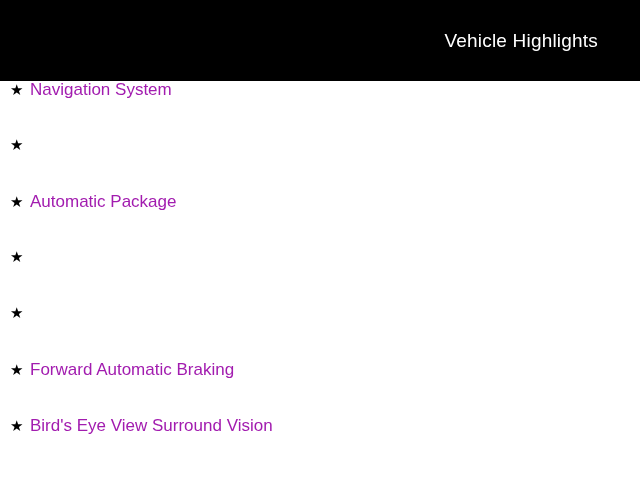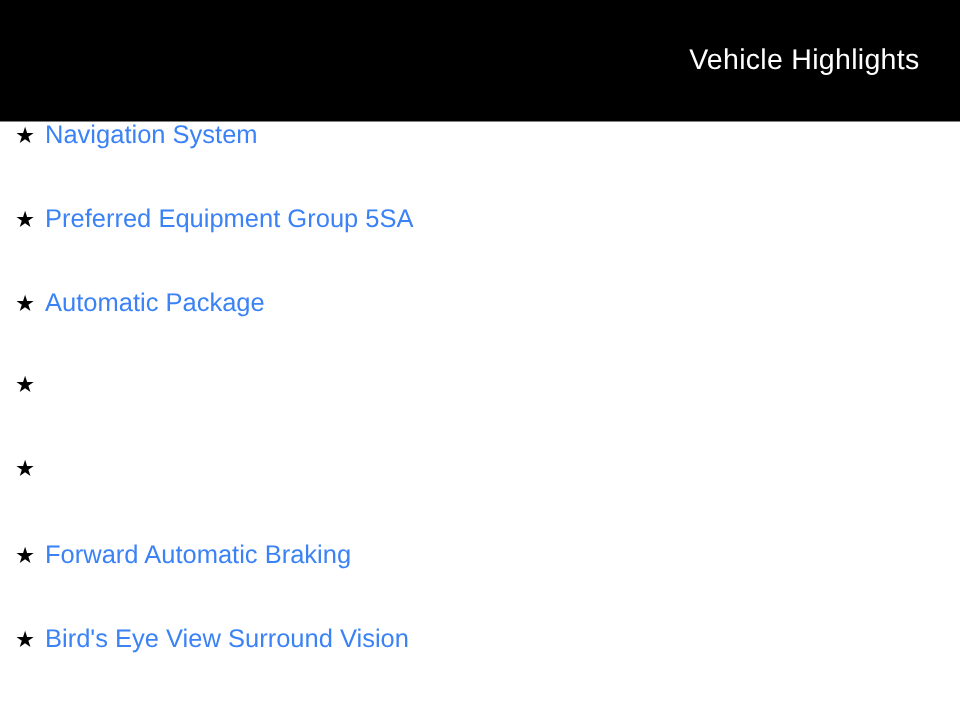--- a/index.html
+++ b/index.html
@@ -20,21 +20,21 @@
     background: #ffffff;
     box-sizing: border-box;
   }
   .header {
     height: 81px;
     background: #000000;
     display: flex;
     align-items: center;
     justify-content: flex-end;
     box-sizing: border-box;
-    padding-right: 27px;
+    padding-right: 42px;
   }
   .header-title {
     color: #ffffff;
     font-size: 19px;
     font-weight: normal;
     letter-spacing: 0.2px;
     line-height: 1;
   }
   .features {
     list-style: none;
@@ -50,21 +50,21 @@
   }
   .bullet-icon {
     width: 20px;
     flex: 0 0 20px;
     color: #000000;
     font-size: 15px;
     line-height: 1;
     text-align: left;
   }
   .feature-label {
-    color: #3b82f6;
+    color: #a21caf;
     font-size: 17px;
     line-height: 1;
     text-align: right;
   }
 </style>
 </head>
 <body>
 
 <div class="page">
 
@@ -74,21 +74,20 @@
 
   <ul class="features">
 
     <li class="feature-item">
       <span class="bullet-icon">★</span>
       <span class="feature-label">Navigation System</span>
     </li>
 
     <li class="feature-item">
       <span class="bullet-icon">★</span>
-      <span class="feature-label">Preferred Equipment Group 5SA</span>
     </li>
 
     <li class="feature-item">
       <span class="bullet-icon">★</span>
       <span class="feature-label">Automatic Package</span>
     </li>
 
     <li class="feature-item">
       <span class="bullet-icon">★</span>
     </li>

